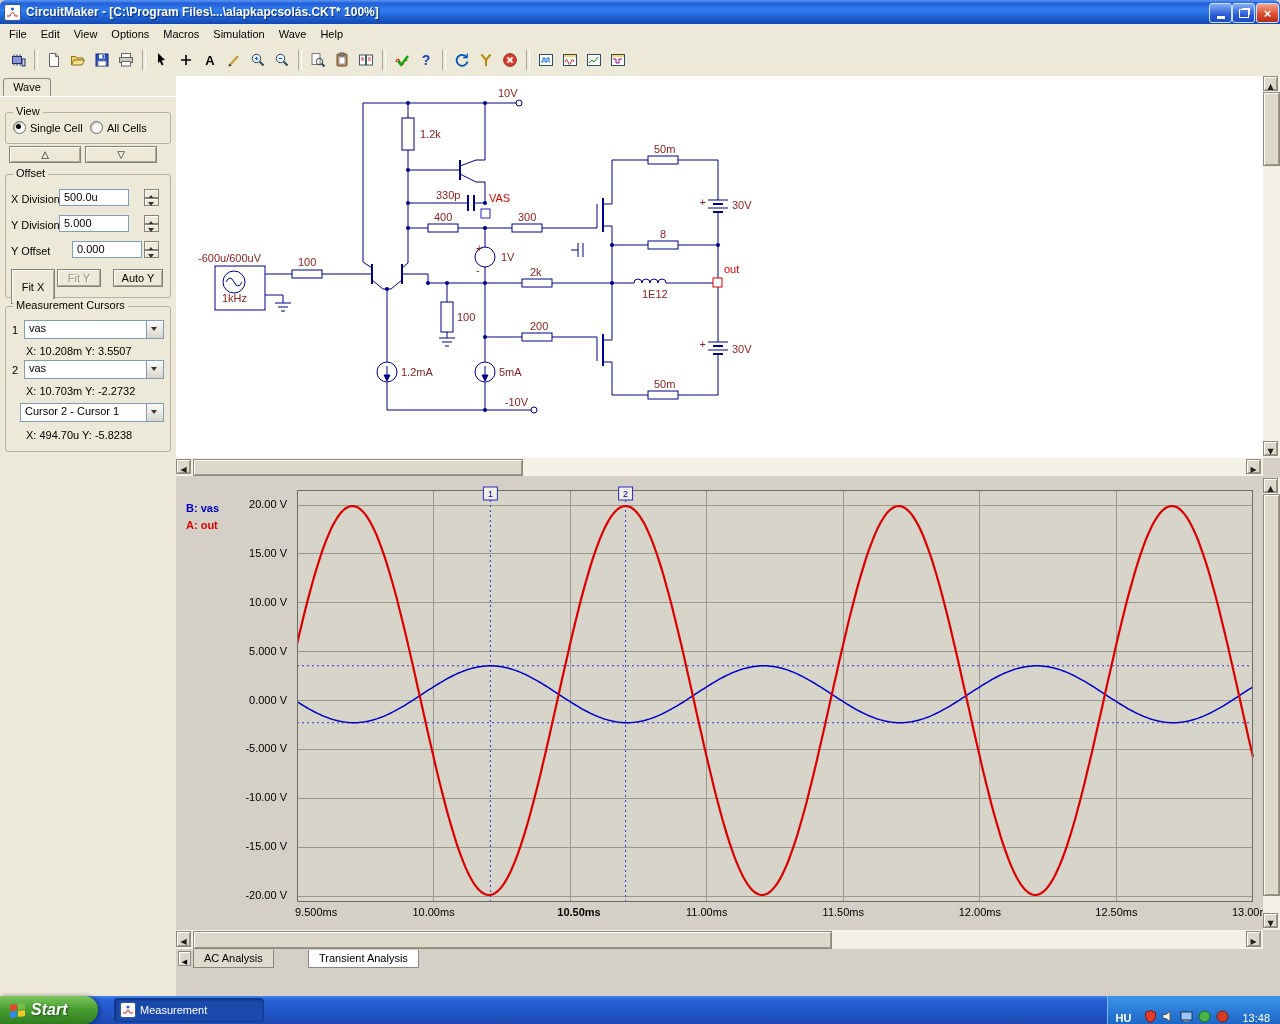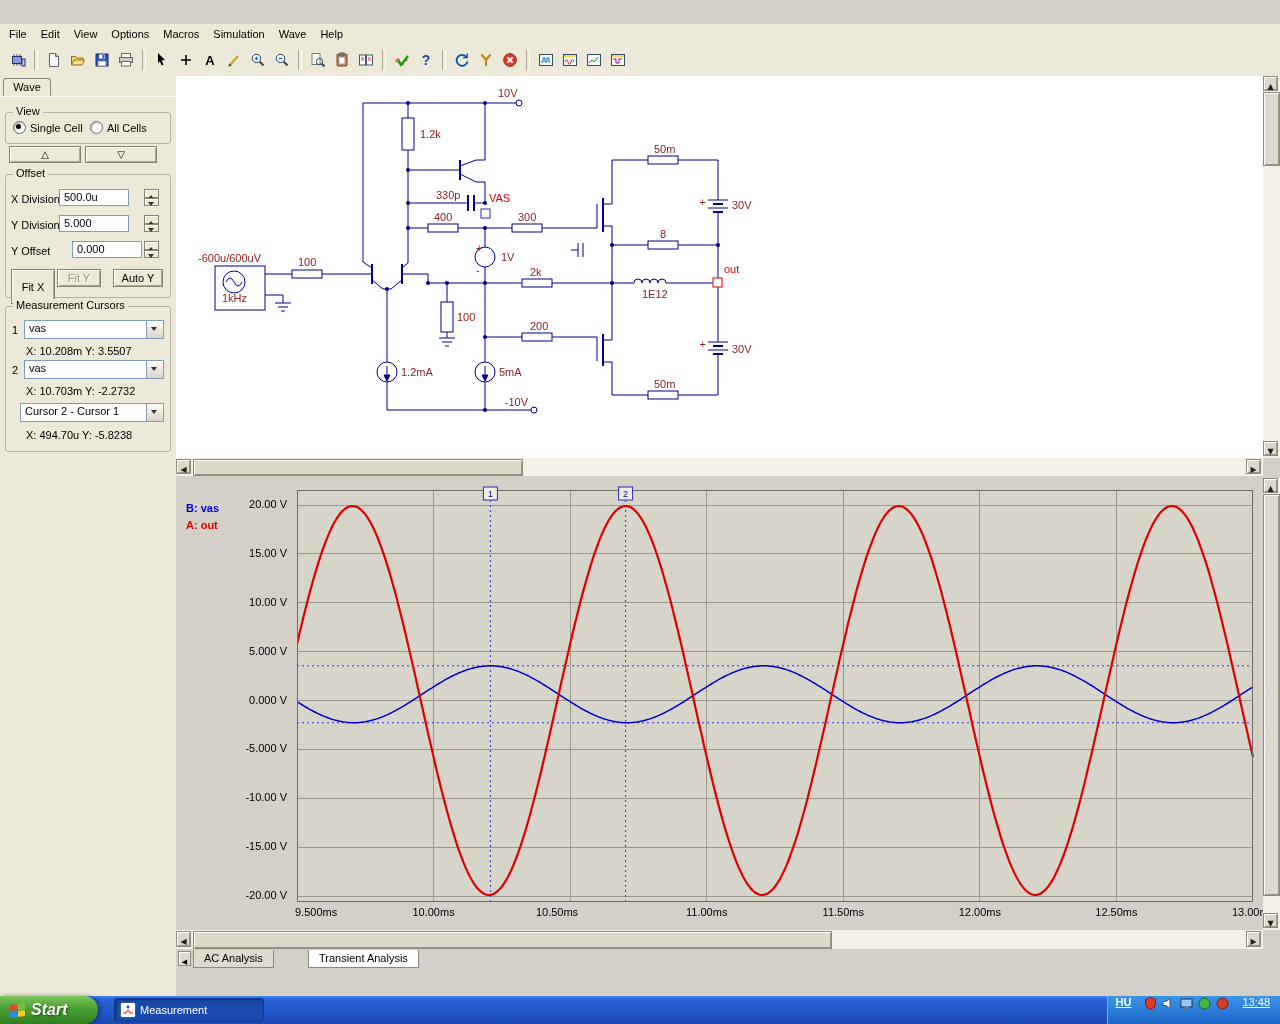--- a/index.html
+++ b/index.html
@@ -77,30 +77,49 @@
     background:linear-gradient(180deg,#4583f2 0%,#2a63d8 12%,#2157ca 55%,#1c49b0 100%);display:flex;align-items:center;}
   .startbtn{height:28px;width:98px;border-radius:0 14px 14px 0;
     background:linear-gradient(180deg,#7ec45e 0%,#4aa033 45%,#2f7e20 100%);
     display:flex;align-items:center;box-shadow:2px 0 4px rgba(0,0,0,.4);}
   .startlbl{color:#fff;font-weight:bold;font-style:italic;font-size:16px;margin-left:6px;text-shadow:1px 1px 2px #1d4d12;}
   .flag{display:grid;grid-template-columns:7px 7px;grid-gap:1px;margin-left:10px;transform:skewY(-6deg);}
   .flag i{height:6px;border-radius:1px;}
   .taskitem{margin-left:16px;height:22px;width:148px;background:#1a49ac;border:1px solid #123a8c;border-radius:3px;
     display:flex;align-items:center;color:#fff;box-shadow:inset 1px 1px 2px #0d2f77;}
   .tray{margin-left:auto;height:28px;background:linear-gradient(180deg,#3a95e8 0%,#1d66c8 100%);
-    border-left:1px solid #7db7ef;display:flex;align-items:flex-start;padding:0 10px 0 8px;color:#fff;text-decoration:underline;}
+    border-left:1px solid #7db7ef;display:flex;align-items:flex-end;padding:0 10px 0 8px;color:#fff;}
   .trayicons{display:flex;gap:3px;margin:0 8px;}
   .clock{color:#fff;font-size:11px;margin-left:4px;}
   .langind{color:#fff;font-weight:bold;font-size:11px;margin-right:4px;}
 </style>
 </head>
 <body>
 
 <div id="screen">
 
+  <div class="abs titlebar">
+    <span class="appicon">
+      <svg width="17" height="17">
+          <rect x="0.5" y="0.5" width="16" height="16" rx="2" fill="#fff" stroke="#345a8a"></rect>
+          <path d="M3,12 h3 M11,12 h3 M6,12 q2.5,-7 5,0" stroke="#c22" fill="none"></path>
+          <circle cx="8.5" cy="5" r="1.6" fill="#2a50c8"></circle>
+        </svg>
+    </span>
+    <span class="titletext">CircuitMaker - [C:\Program Files\...\alapkapcsolás.CKT* 100%]</span>
+    <span class="xbt min" style="left:1209px;">
+        <span class="minbar"></span>
+      </span>
+    <span class="xbt max" style="left:1232px;">
+        <span class="restbox"></span>
+      </span>
+    <span class="xbt close" style="left:1256px;">
+        <span class="xglyph">×</span>
+      </span>
+  </div>
 
   <div class="abs menubar">
     <span class="mi">File</span>
     <span class="mi">Edit</span>
     <span class="mi">View</span>
     <span class="mi">Options</span>
     <span class="mi">Macros</span>
     <span class="mi">Simulation</span>
     <span class="mi">Wave</span>
     <span class="mi">Help</span>
@@ -503,21 +522,21 @@
         <text x="193.3851428571429" y="11" text-anchor="middle" font-size="9" fill="#0000b0" font-family="Liberation Sans, sans-serif">1</text>
       </g>
       <g>
         <rect x="321.590857142857" y="1" width="14" height="13" fill="#efede4" stroke="#2a2ac0"></rect>
         <text x="328.590857142857" y="11" text-anchor="middle" font-size="9" fill="#0000b0" font-family="Liberation Sans, sans-serif">2</text>
       </g>
     </svg>
   <div class="abs" id="xlab" style="left:297px;top:906px;width:958px;height:16px;">
       <span style="left: -2px; text-align: left;">9.500ms</span>
       <span style="left: 106.571px;">10.00ms</span>
-      <span style="left: 230px;">10.50ms</span>
+      <span style="left: 252px; font-weight: bold;">10.50ms</span>
       <span style="left: 379.714px;">11.00ms</span>
       <span style="left: 516.286px;">11.50ms</span>
       <span style="left: 652.857px;">12.00ms</span>
       <span style="left: 789.429px;">12.50ms</span>
       <span style="left: 926px;">13.00ms</span>
     </div>
 
   <div class="scr" style="left:1263px;top:478px;width:17px;height:452px;">
     <button class="sbtn ar-u" style="left:0;top:0;width:15px;height:15px;"></button>
     <div class="sthumb" style="left:0;top:16px;width:15px;height:400px;"></div>

